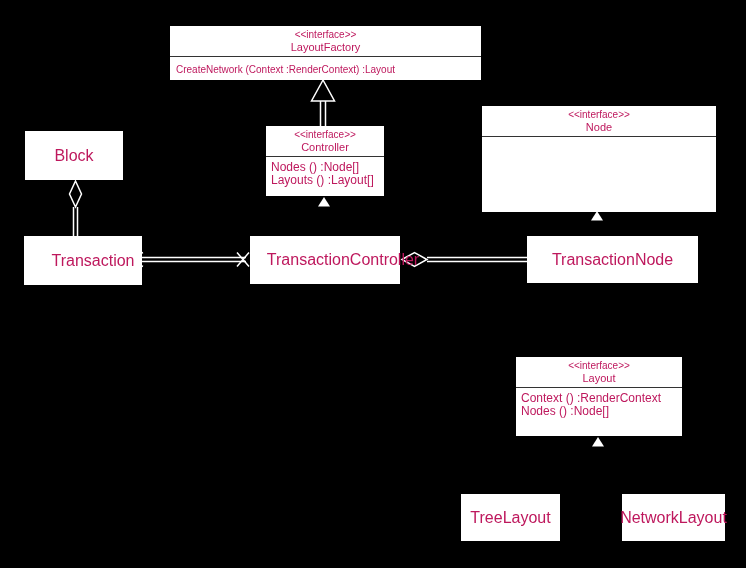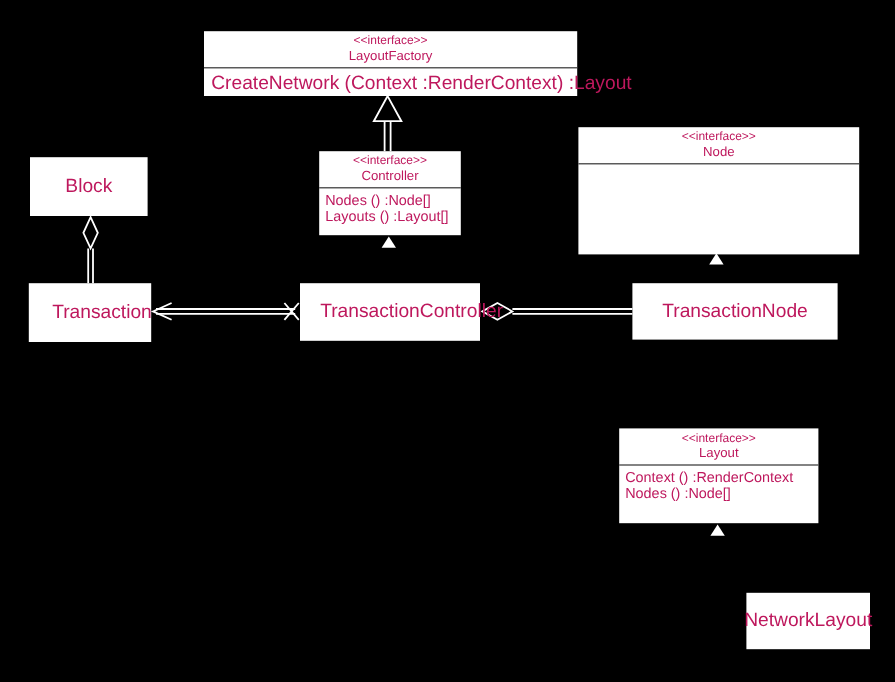--- a/index.html
+++ b/index.html
@@ -6,21 +6,21 @@
   .canvas{position:relative;width:746px;height:568px;background:#000;overflow:hidden;
           font-family:"Liberation Sans", sans-serif;}
   .connectors{position:absolute;left:0;top:0;}
   .box{position:absolute;background:#fff;color:#be185d;box-sizing:border-box;}
   .simple{display:flex;align-items:center;justify-content:center;font-size:16px;}
   .hdr{border-bottom:1px solid #333;text-align:center;padding:3px 0 2px 0;}
   .stereo{font-size:10px;line-height:11px;}
   .cname{font-size:11px;line-height:14px;}
   .members{padding:4px 0 0 5px;font-size:12px;line-height:13px;}
   .members div{white-space:nowrap;}
-  .mrow{padding:6px 0 0 6px;font-size:16px;line-height:13px;white-space:nowrap;}
+  .mrow{padding:6px 0 0 6px;font-size:10px;line-height:13px;white-space:nowrap;}
 </style>
 </head>
 <body>
 
 <div class="canvas">
 
   <svg class="connectors" width="746" height="568">
     <g>
       <path d="M320.5,126 V101 M325.5,126 V101" stroke="#fff" stroke-width="1.5" fill="none"></path>
       <polygon points="323,80 311.5,101 334.5,101" fill="#000" stroke="#fff" stroke-width="1.5"></polygon>
@@ -78,21 +78,21 @@
     <div class="hdr">
       <div class="stereo">&lt;&lt;interface&gt;&gt;</div>
       <div class="cname">Node</div>
     </div>
   </div>
 
   <div class="box simple" style="left:25px;top:131px;width:98px;height:49px;">
     <span>Block</span>
   </div>
 
-  <div class="box simple" style="left:24px;top:236px;width:102px;height:49px;padding-left:20px;">
+  <div class="box simple" style="left:24px;top:236px;width:118px;height:49px;padding-left:20px;">
     <span>Transaction</span>
   </div>
 
   <div class="box simple" style="left:250px;top:236px;width:150px;height:48px;padding-left:36px;">
     <span>TransactionController</span>
   </div>
 
   <div class="box simple" style="left:527px;top:236px;width:171px;height:47px;text-align:right;">
     <span>TransactionNode</span>
   </div>
@@ -101,18 +101,21 @@
     <div class="hdr">
       <div class="stereo">&lt;&lt;interface&gt;&gt;</div>
       <div class="cname">Layout</div>
     </div>
     <div class="members">
       <div>Context () :RenderContext</div>
       <div>Nodes () :Node[]</div>
     </div>
   </div>
 
+  <div class="box simple" style="left:461px;top:494px;width:99px;height:47px;">
+    <span>TreeLayout</span>
+  </div>
 
   <div class="box simple" style="left:622px;top:494px;width:103px;height:47px;">
     <span>NetworkLayout</span>
   </div>
 
 </div>
 
 </body></html>

